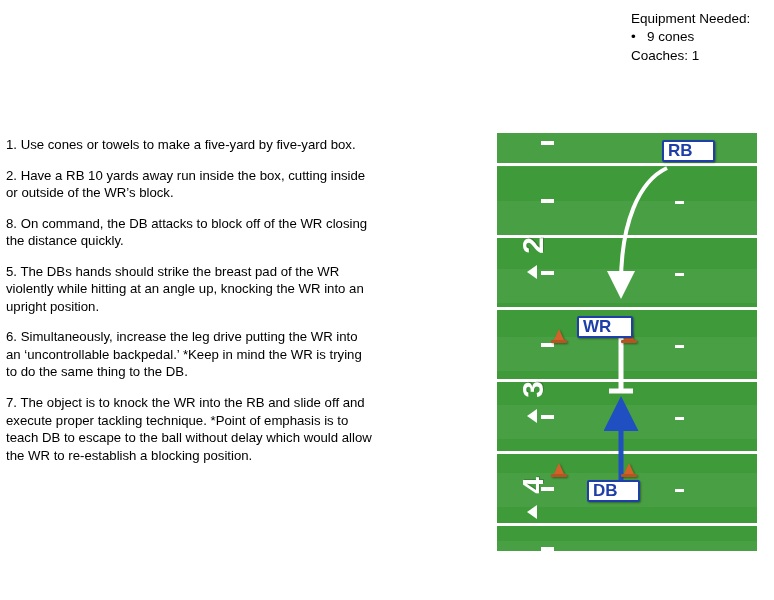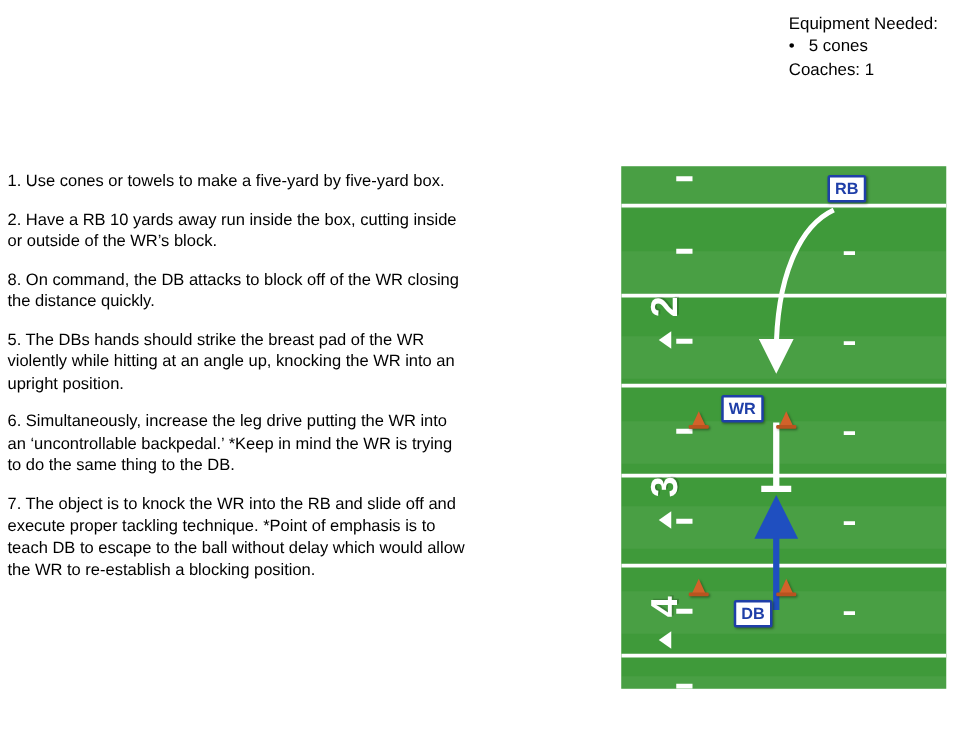--- a/index.html
+++ b/index.html
@@ -107,25 +107,25 @@
     border-bottom: 7px solid transparent;
     border-right: 10px solid #ffffff;
   }
 
   
   .plabel {
     position: absolute;
     background: #ffffff;
     color: #1f3fa8;
     font-weight: bold;
-    font-size: 13px;
+    font-size: 17px;
     font-family: "Liberation Sans", sans-serif;
     border: 2px solid #1f3fa8;
     border-radius: 2px;
-    padding: 0px 4px 1px 4px;
+    padding: 0px 20px 1px 4px;
     line-height: 17px;
     text-align: right;
     box-shadow: 1px 1px 2px rgba(0,0,0,0.35);
   }
 
   
   .cone {
     position: absolute;
     width: 0; height: 0;
     border-left: 6px solid transparent;
@@ -150,21 +150,21 @@
     width: 260px;
     height: 418px;
     pointer-events: none;
   }
 </style>
 </head>
 <body>
 
 <div id="equipment">
   <div class="eq-title">Equipment Needed:</div>
-  <div class="eq-bullet"><span class="dot">•</span><span>5 cones</span></div>
+  <div class="eq-bullet"><span class="dot">•</span><span>9 cones</span></div>
   <div class="eq-coaches">Coaches: 1</div>
 </div>
 
 <div id="instructions">
   <div class="step">1. Use cones or towels to make a five-yard by five-yard box.</div>
   <div class="step">2. Have a RB 10 yards away run inside the box, cutting inside or outside of the WR’s block.</div>
   <div class="step">8. On command, the DB attacks to block off of the WR closing the distance quickly.</div>
   <div class="step">5. The DBs hands should strike the breast pad of the WR violently while hitting at an angle up, knocking the WR into an upright position.</div>
   <div class="step">6. Simultaneously, increase the leg drive putting the WR into an ‘uncontrollable backpedal.’ *Keep in mind the WR is trying to do the same thing to the DB.</div>
   <div class="step">7. The object is to knock the WR into the RB and slide off and execute proper tackling technique. *Point of emphasis is to teach DB to escape to the ball without delay which would allow the WR to re-establish a blocking position.</div>

